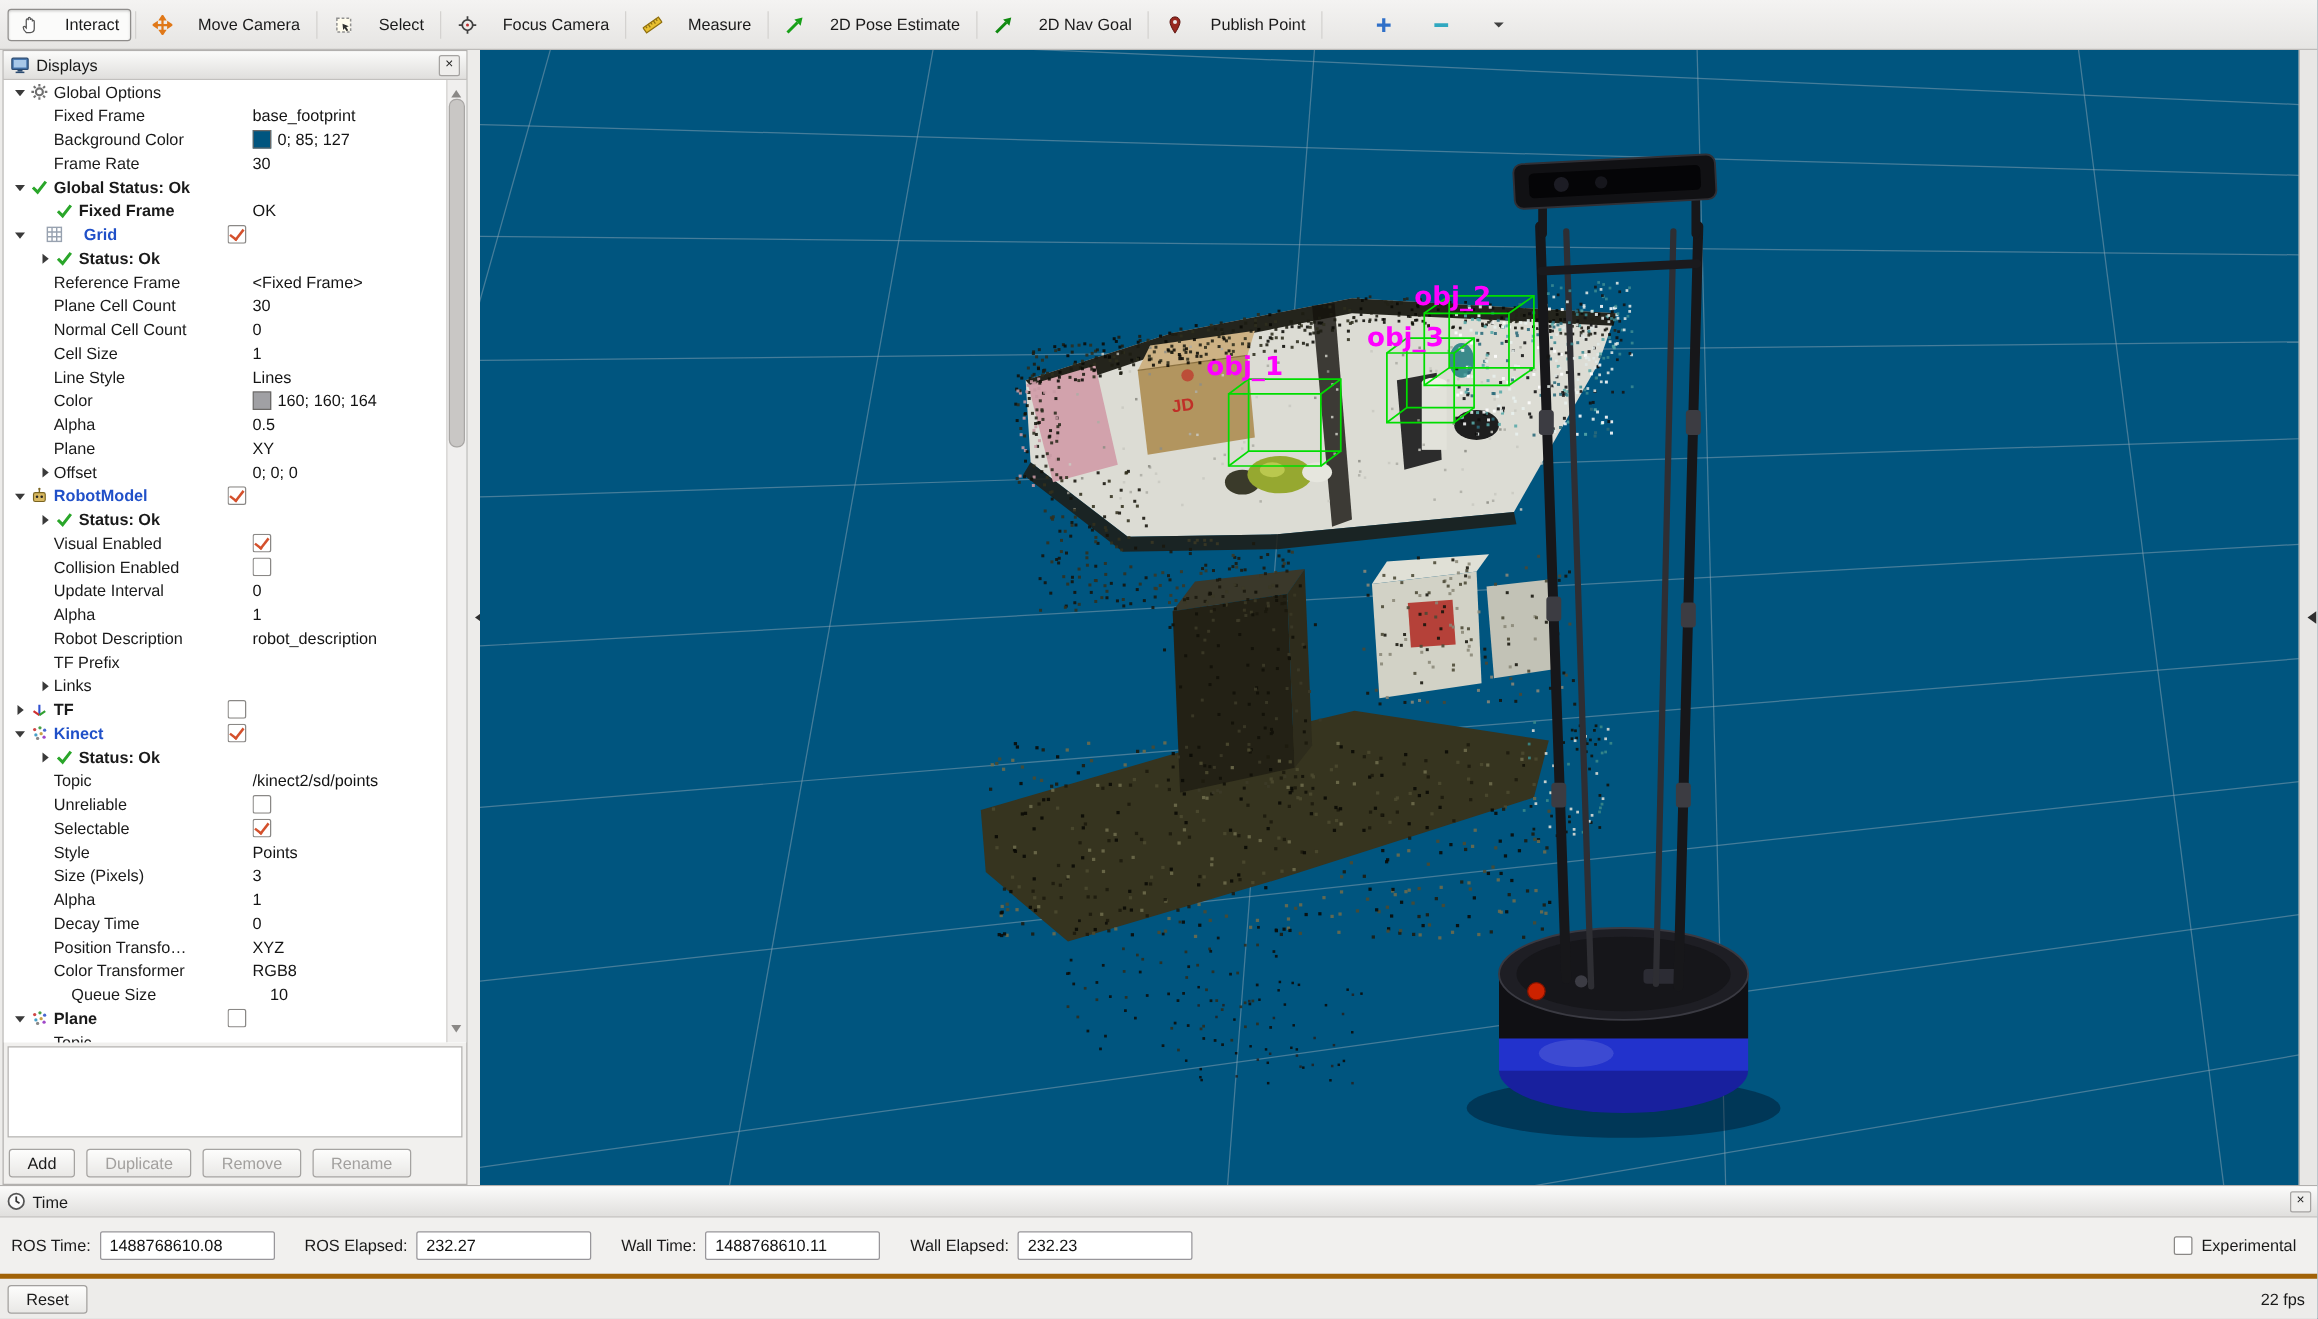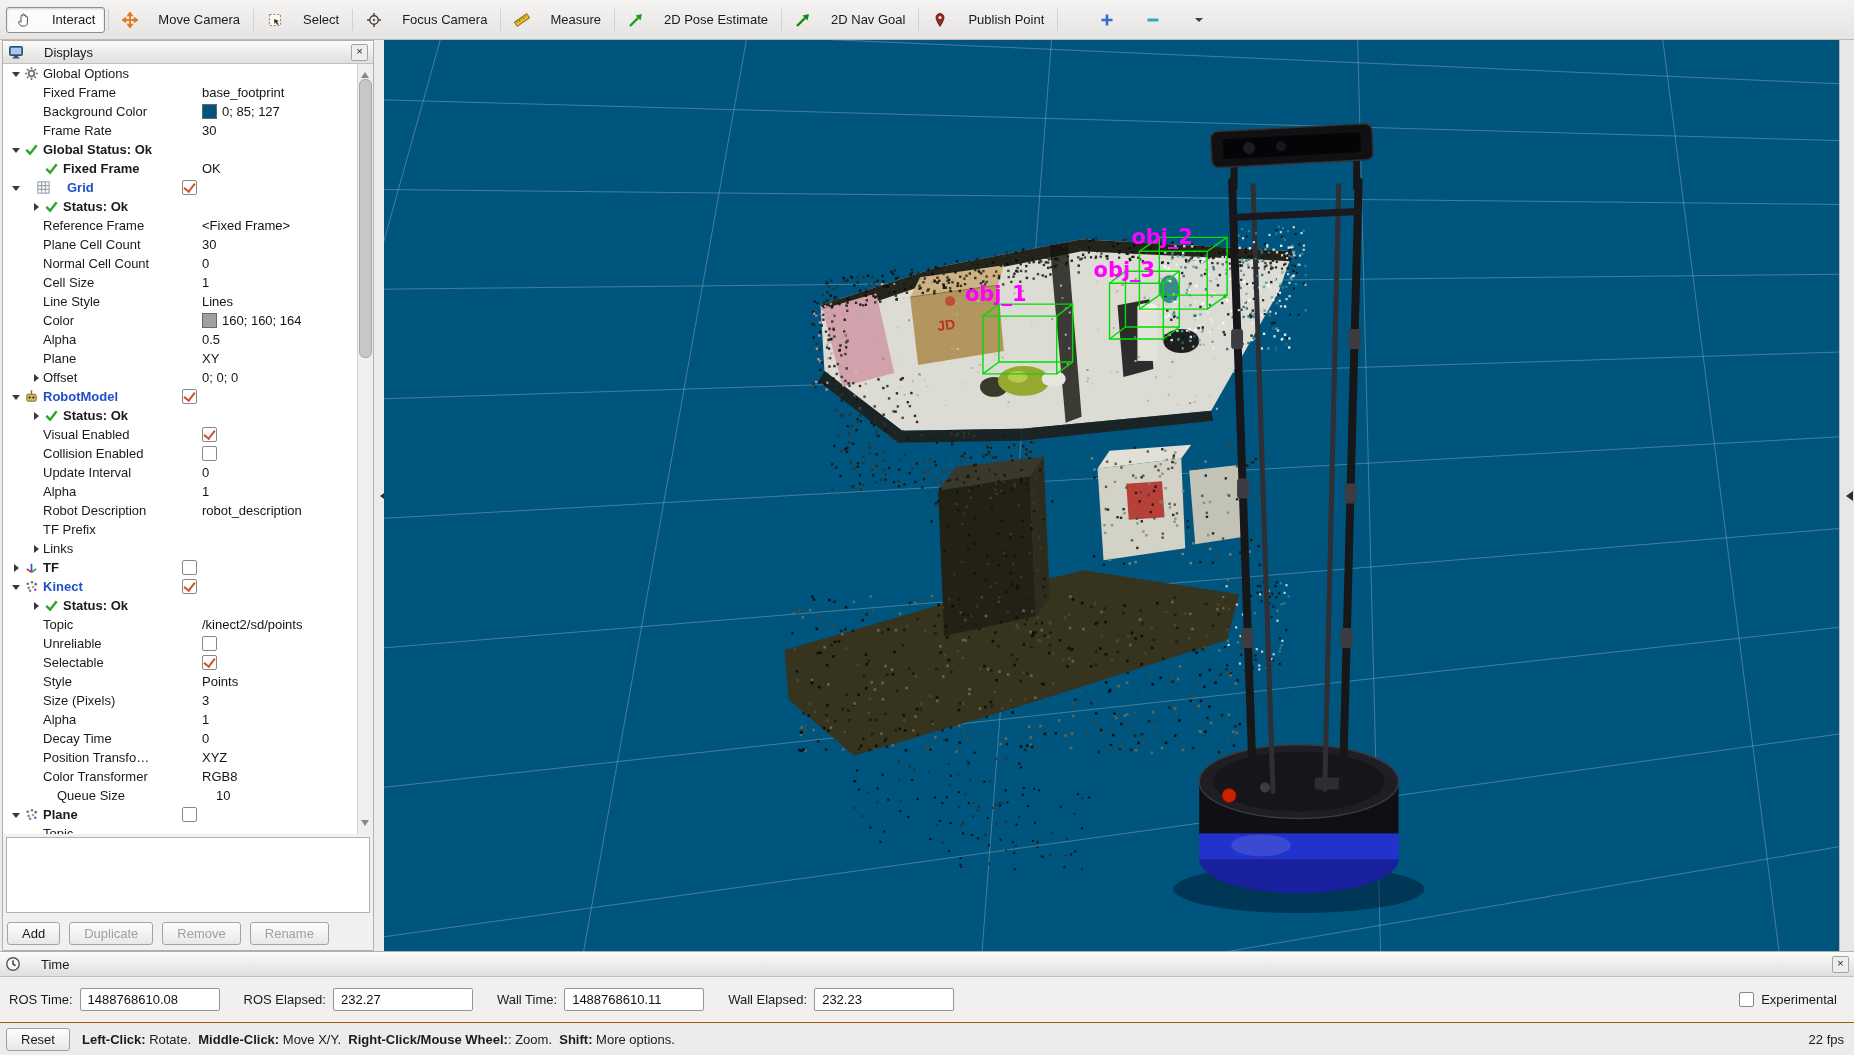--- a/index.html
+++ b/index.html
@@ -16,21 +16,21 @@
   .tool-sep{width:1px;height:22px;background:#d4d2d0;margin:0 3px;flex:none;}
   #toolbar-extra{display:flex;align-items:center;margin-left:28px;gap:10px;}
   .icon16{width:16px;height:16px;display:inline-flex;flex:none;}
   .icon16 svg{width:16px;height:16px;display:block;}
 
   
   #main{flex:1;display:flex;min-height:0;padding-left:2px;}
 
   #displays-panel{flex:none;width:370px;display:flex;flex-direction:column;background:#f1f0ee;
     border:1px solid #b2b0ae;min-height:0;}
-  .panel-titlebar{flex:none;height:22px;display:flex;align-items:center;gap:20px;padding:0 5px;
+  .panel-titlebar{flex:none;height:22px;display:flex;align-items:center;gap:5px;padding:0 5px;
     background:linear-gradient(#fbfbfa,#e0dfdd);border-bottom:1px solid #c2c0be;font-size:13px;color:#1a1a1a;}
   .panel-close{margin-left:auto;width:15px;height:15px;flex:none;border:1px solid #a5a3a1;border-radius:2px;
     background:#efeeec;font-size:11px;line-height:13px;text-align:center;color:#222;}
 
   #tree{flex:none;height:770px;background:#ffffff;position:relative;overflow:hidden;}
   .trow{display:flex;height:19px;align-items:center;font-size:13px;color:#1a1a1a;margin-right:15px;}
   .tleft{flex:0 0 173px;display:flex;align-items:center;overflow:hidden;white-space:nowrap;}
   .tval{flex:1;display:flex;align-items:center;overflow:hidden;white-space:nowrap;color:#141414;}
   .exp{width:14px;height:19px;flex:none;display:inline-flex;align-items:center;justify-content:center;}
   .exp.open::after{content:"";width:0;height:0;border:4px solid transparent;border-top:5px solid #3a3a3a;margin-top:5px;}
@@ -77,21 +77,21 @@
   #time-panel .panel-titlebar{height:24px;}
   .time-fields-row{flex:1;display:flex;align-items:center;padding:0 9px;font-size:13px;color:#1a1a1a;}
   #time-fields{display:flex;align-items:center;}
   .tf-label{margin-right:7px;white-space:nowrap;}
   .tf-input{width:124px;margin-right:24px;padding:3px 7px;font:13px "Liberation Sans",sans-serif;
     border:1px solid #98969a;border-radius:2px;background:#fff;color:#111;}
   .tf-right{margin-left:auto;display:flex;align-items:center;gap:7px;padding-right:8px;}
 
   
   #status-bar{flex:none;height:32px;display:flex;align-items:center;padding:0 6px;background:#edecea;
-    border-top:1px solid #a16207;font-size:13px;color:#1a1a1a;}
+    border-top:4px solid #a16207;font-size:13px;color:#1a1a1a;}
   .bar-btn{padding:3px 14px;font-size:13px;border:1px solid #a2a09e;border-radius:3px;
     background:linear-gradient(#fdfdfc,#e9e8e6);font-family:"Liberation Sans",sans-serif;color:#1a1a1a;}
   #status-hint{margin-left:12px;white-space:pre;}
   #status-hint .bseg{font-weight:bold;}
   #fps{margin-left:auto;padding-right:4px;}
 </style>
 </head>
 <body>
 
 <div id="app">
@@ -2797,17 +2797,16 @@
         </div>
       <div class="tf-right">
         <span class="cb" id="experimental-cb"></span>
         <span>Experimental</span>
       </div>
     </div>
   </div>
 
   <div id="status-bar">
     <button class="bar-btn">Reset</button>
-    <span id="status-hint"><span class="bseg">Left-Click:</span><span> Rotate.  </span><span class="bseg">Middle-Click:</span><span> Move X/Y.  </span><span class="bseg">Right-Click/Mouse Wheel:</span><span>: Zoom.  </span><span class="bseg">Shift:</span><span> More options.</span></span>
     <span id="fps">22 fps</span>
   </div>
 
 </div>
 
 </body></html>

